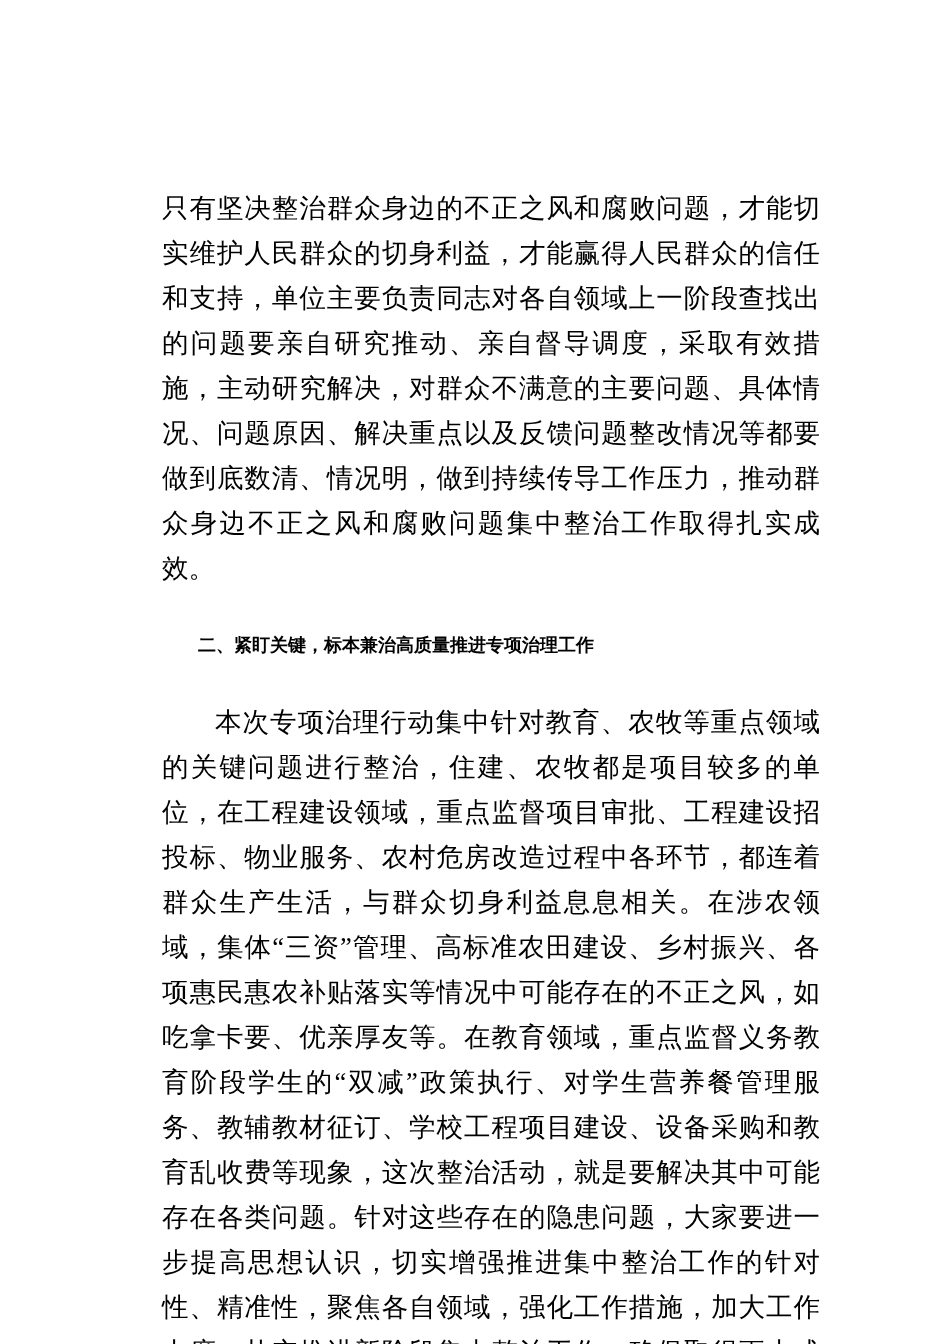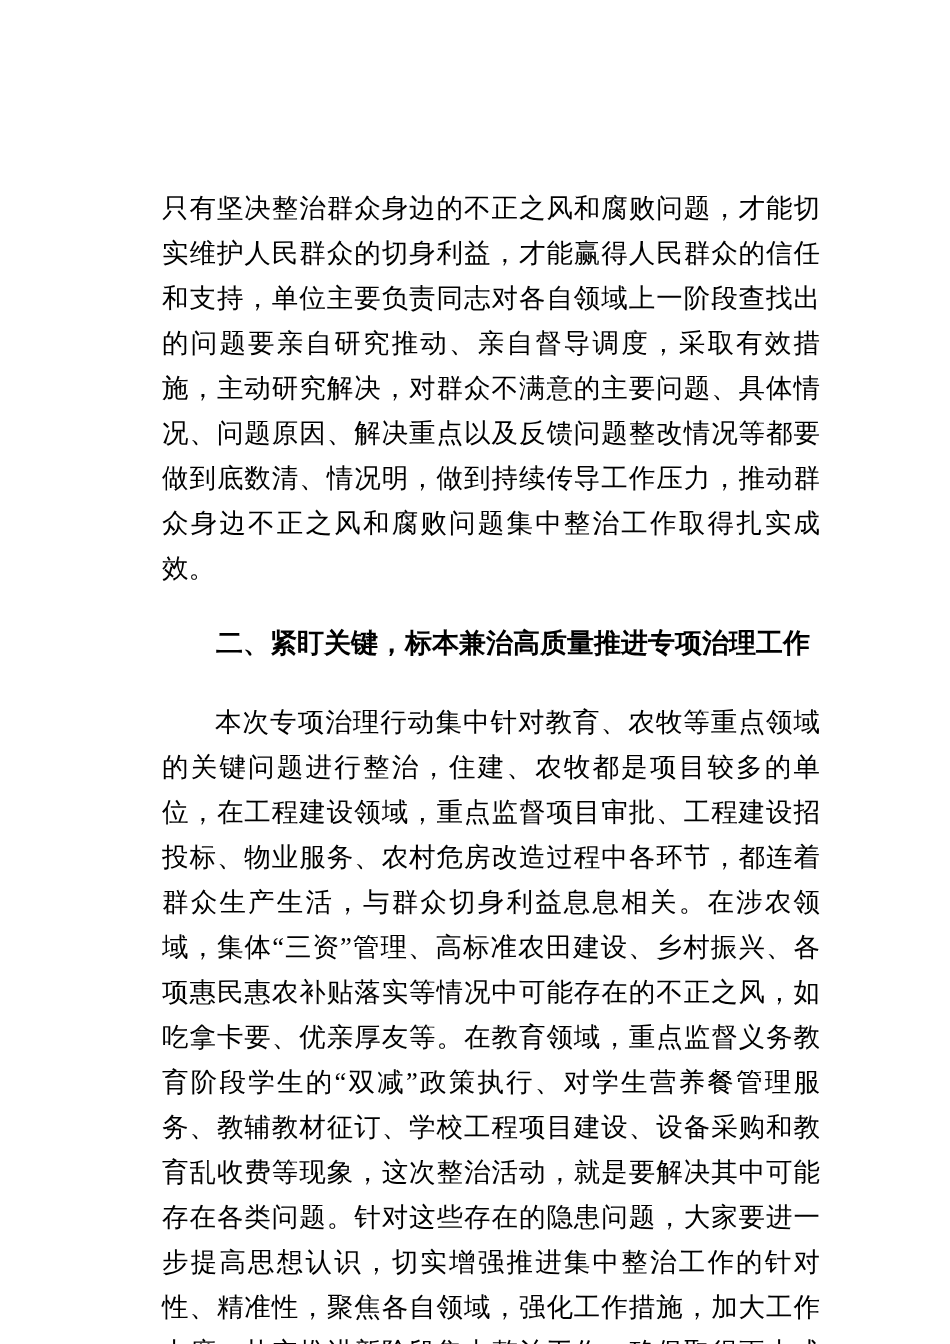--- a/index.html
+++ b/index.html
@@ -29,23 +29,23 @@
   }
   .para {
     text-align: justify;
   }
   .para.indent {
     text-indent: 2em;
   }
   .heading {
     font-weight: bold;
     text-indent: 2em;
-    font-size: 27px;
+    font-size: 18px;
     line-height: 45px;
-    font-family: Liberation Mono, monospace;
+    font-family: Liberation Sans, sans-serif;
     text-align: left;
   }
 </style>
 </head>
 <body>
 
 <div class="doc-page">
   <div class="doc-content">
     <p class="para">只有坚决整治群众身边的不正之风和腐败问题，才能切实维护人民群众的切身利益，才能赢得人民群众的信任和支持，单位主要负责同志对各自领域上一阶段查找出的问题要亲自研究推动、亲自督导调度，采取有效措施，主动研究解决，对群众不满意的主要问题、具体情况、问题原因、解决重点以及反馈问题整改情况等都要做到底数清、情况明，做到持续传导工作压力，推动群众身边不正之风和腐败问题集中整治工作取得扎实成效。</p>
     <div class="heading">二、紧盯关键，标本兼治高质量推进专项治理工作</div>

